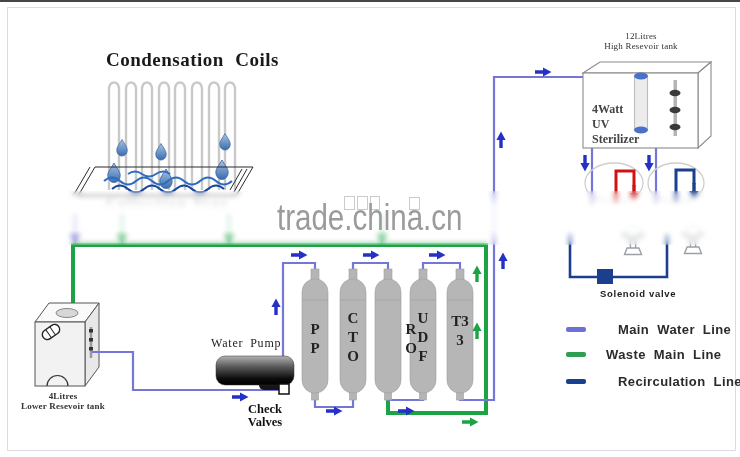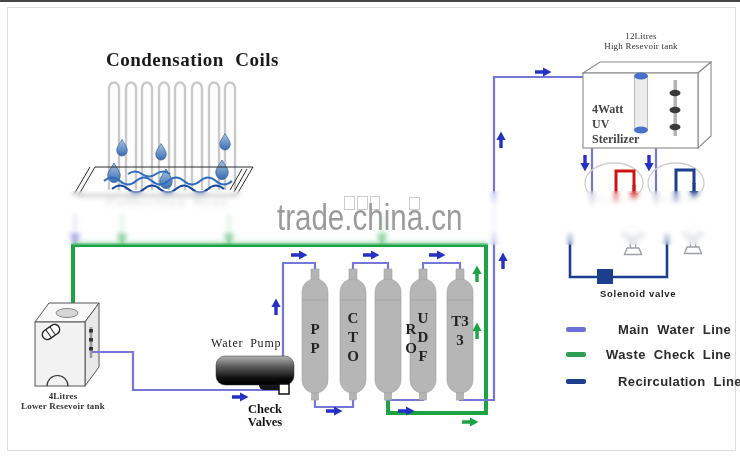--- a/index.html
+++ b/index.html
@@ -277,21 +277,21 @@
   <div class="abs slab flabel" style="left:306px;top:320px;">PP</div>
   <div class="abs slab flabel" style="left:344px;top:309px;">CTO</div>
   <div class="abs slab flabel" style="left:379px;top:320px;margin-left:23px;">RO</div>
   <div class="abs slab flabel" style="left:414px;top:309px;">UDF</div>
   <div class="abs slab flabel" style="left:451px;top:312px;">T33</div>
 
   <div>
     <div class="abs swatch" style="left: 566px; top: 327px; background-color: rgb(111, 111, 216);"></div>
     <div class="abs sans legend-label" style="left:606px;top:322px;padding-left:12px;">Main Water Line</div>
     <div class="abs swatch" style="left: 566px; top: 352px; background-color: rgb(46, 158, 82);"></div>
-    <div class="abs sans legend-label" style="left:606px;top:347px;">Waste Check Line</div>
+    <div class="abs sans legend-label" style="left:606px;top:347px;">Waste Main Line</div>
     <div class="abs swatch" style="left: 566px; top: 379px; background-color: rgb(28, 62, 142);"></div>
     <div class="abs sans legend-label" style="left:606px;top:374px;padding-left:12px;">Recirculation Line</div>
   </div>
 
   <div class="abs slab" id="ghost-tray">Collection Tray</div>
 
   <div class="abs" id="blur-band"></div>
   <div class="abs wm-frag" style="left:344px;top:196px;width:9px;height:12px;"></div>
   <div class="abs wm-frag" style="left:357px;top:196px;width:9px;height:12px;"></div>
   <div class="abs wm-frag" style="left:370px;top:196px;width:8px;height:12px;"></div>

